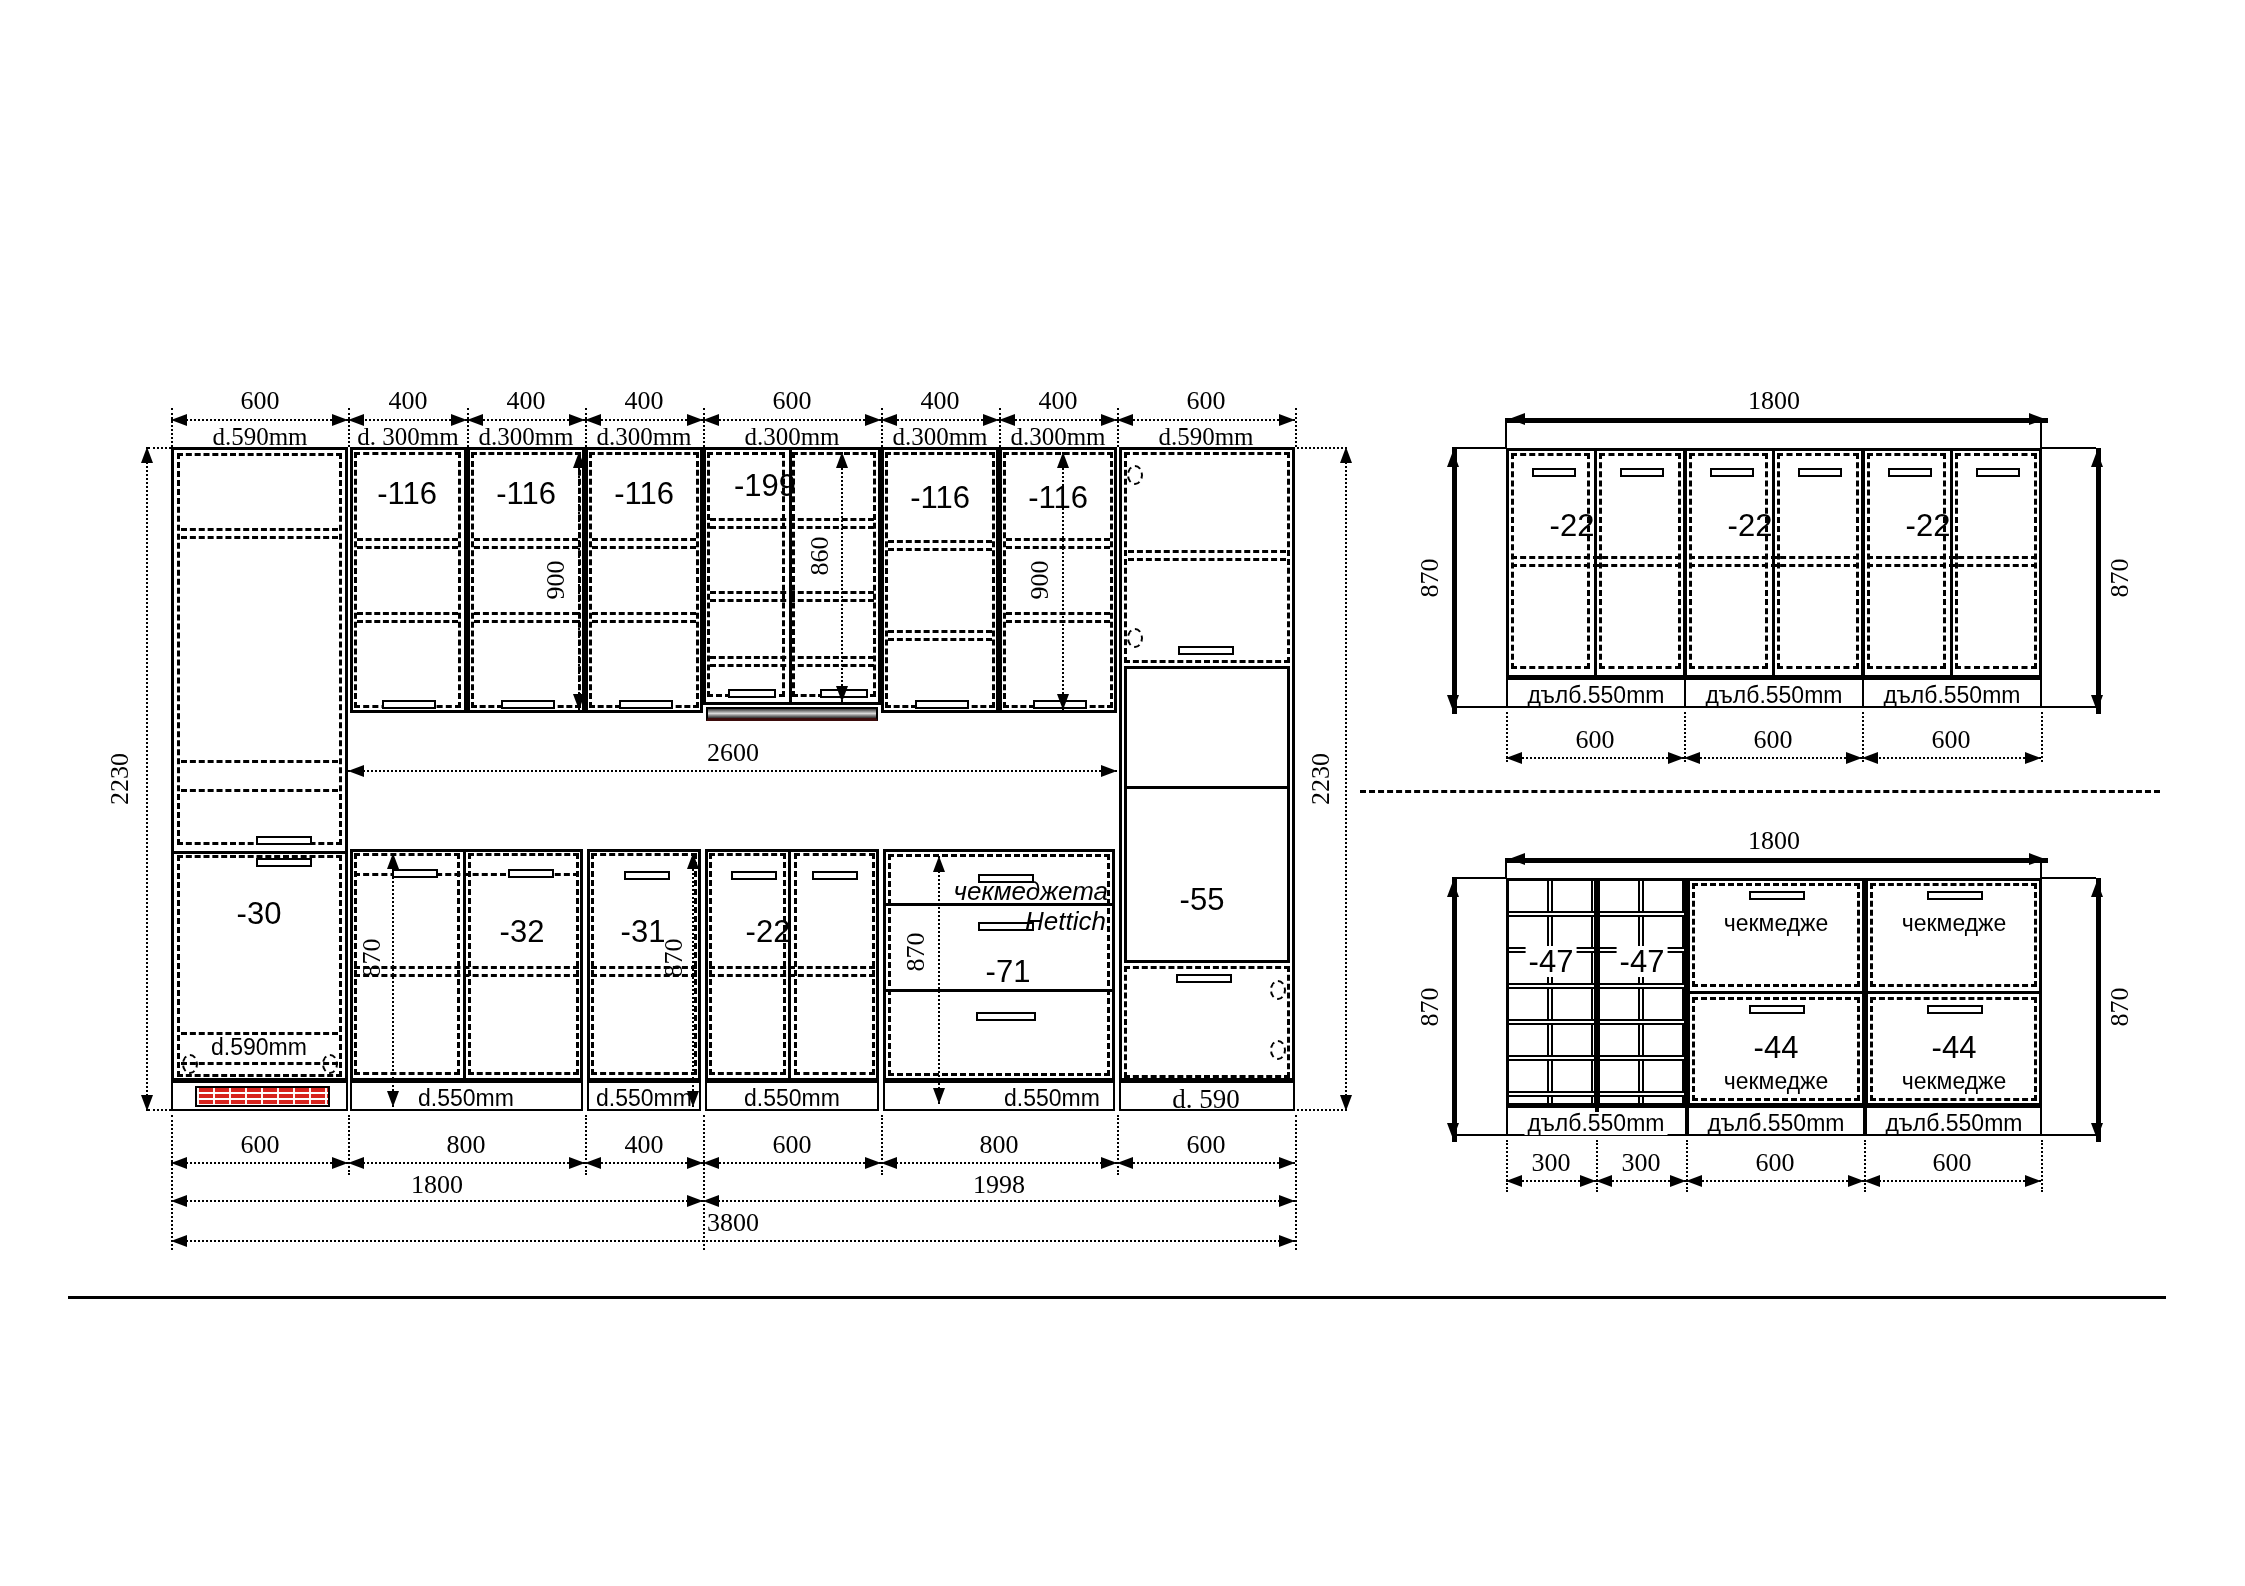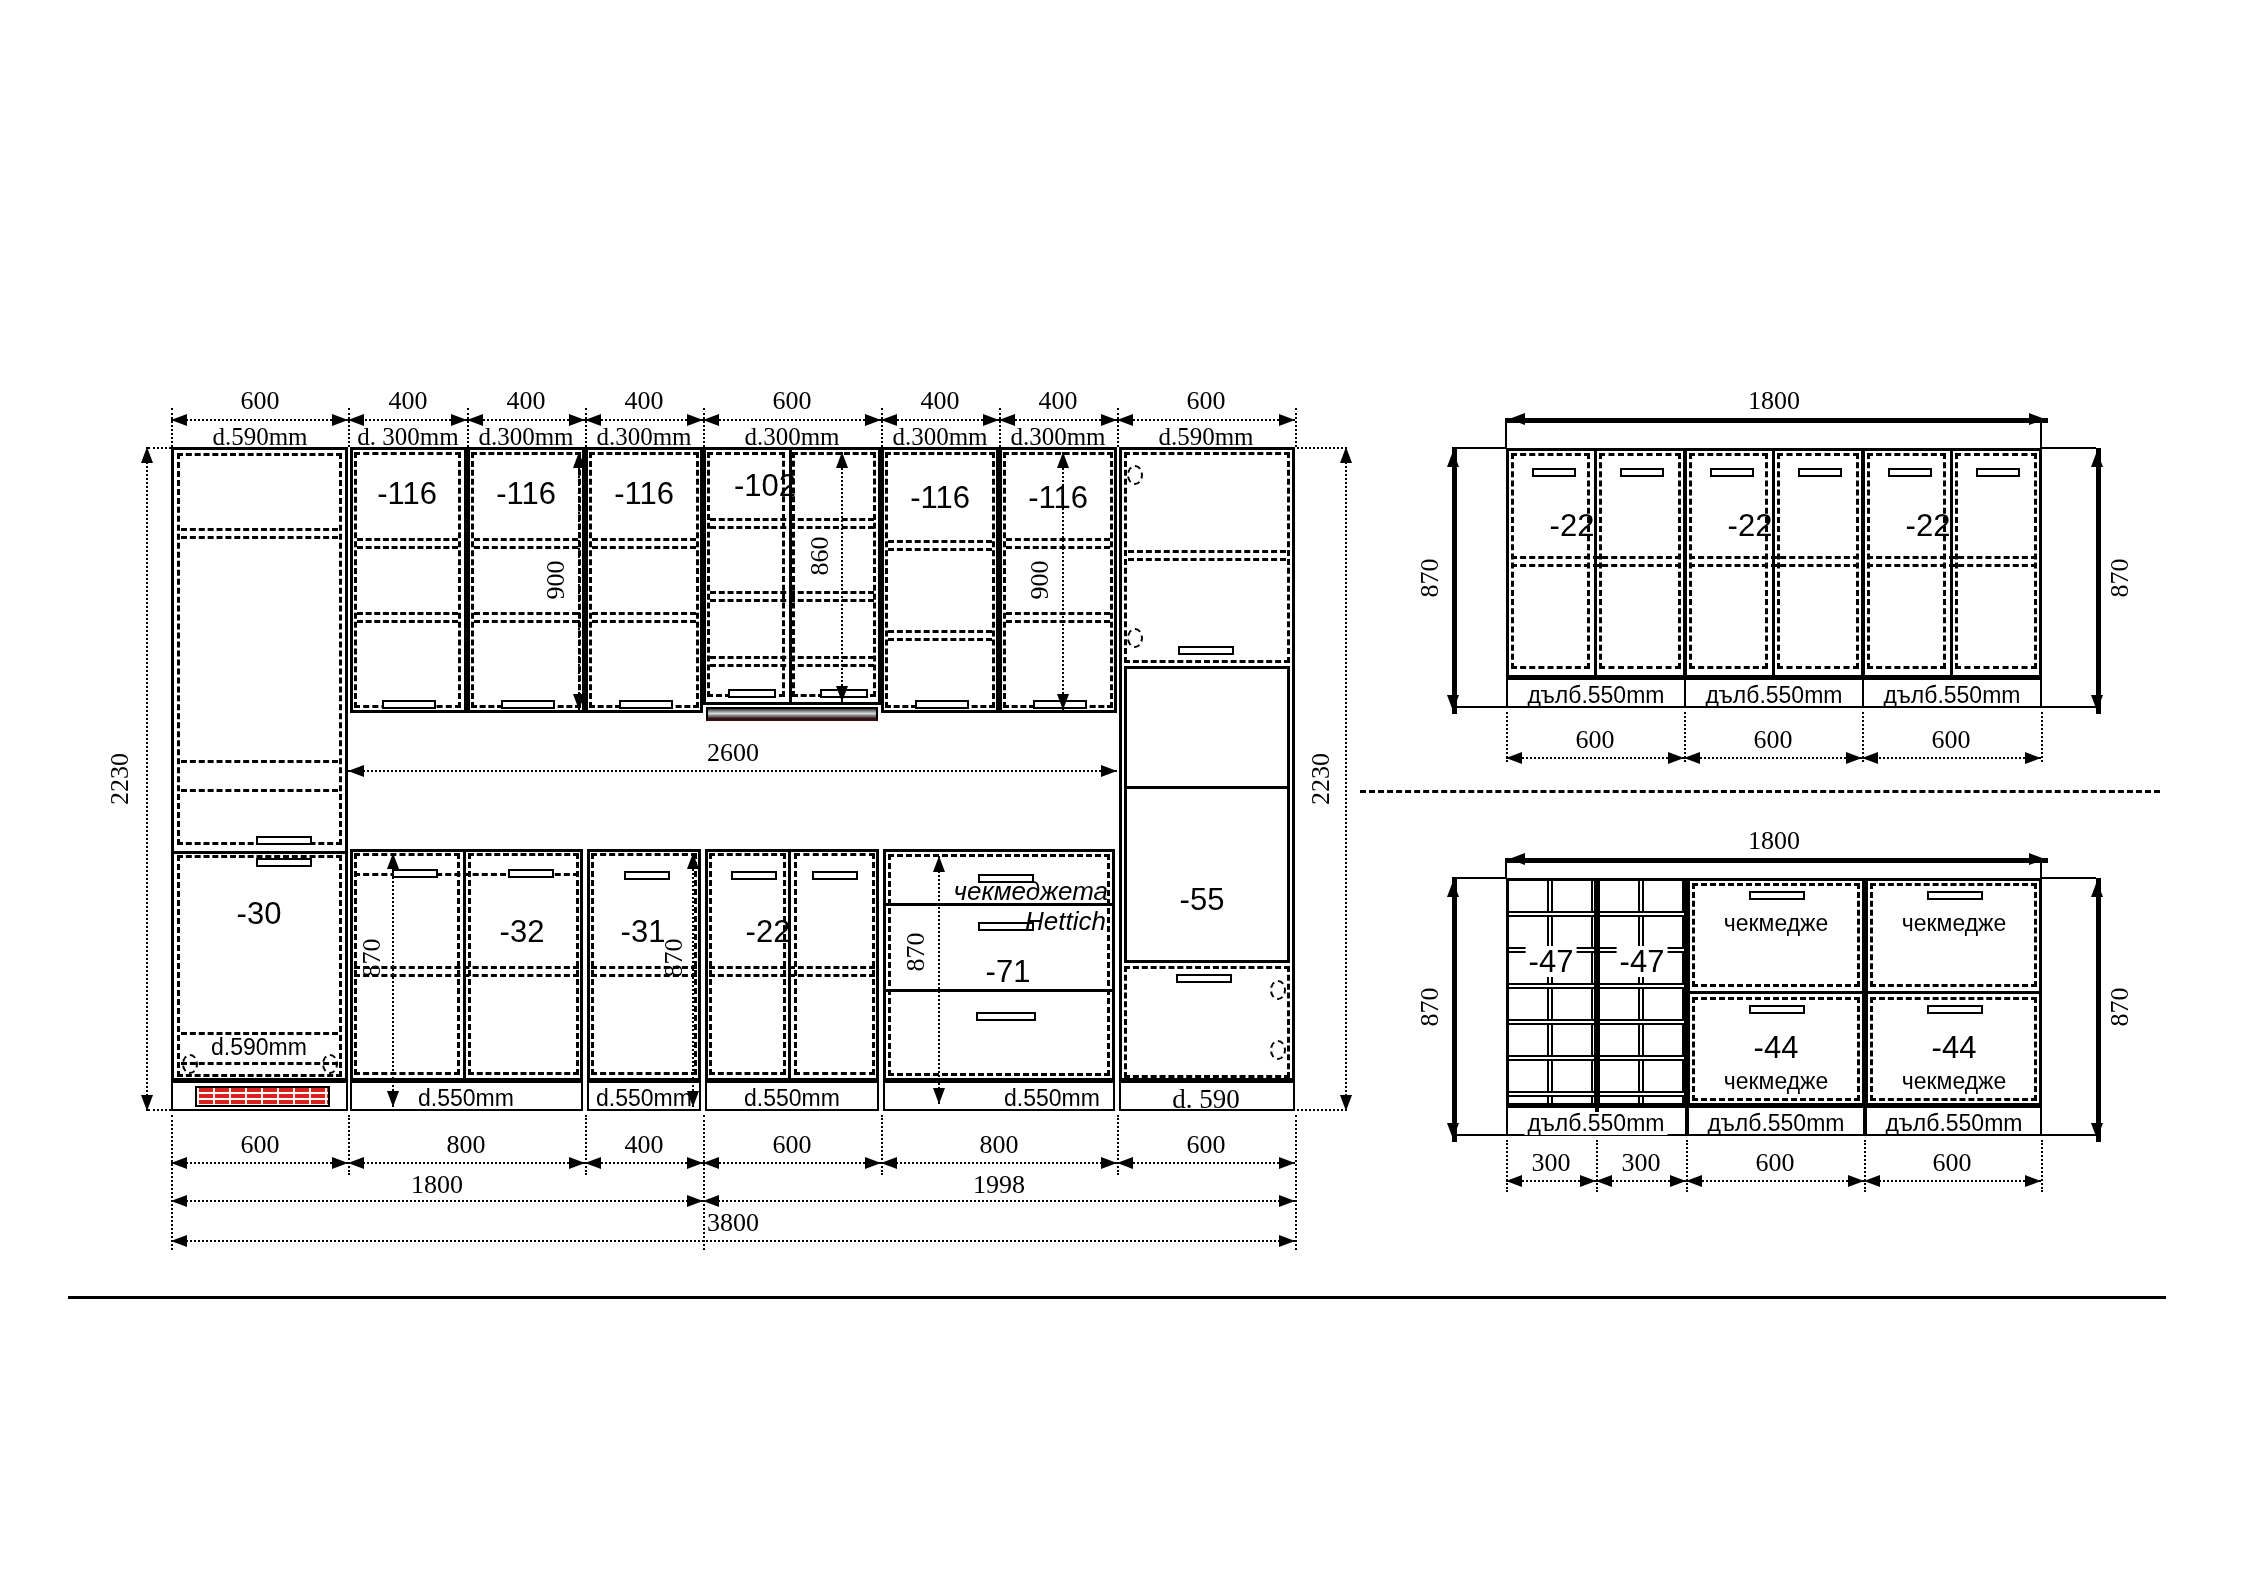--- a/index.html
+++ b/index.html
@@ -128,21 +128,21 @@
 
   <div class="b" style="left:703px;top:447px;width:178px;height:258px"></div>
   <div class="lv" style="left:789px;top:450px;height:253px"></div>
   <div class="db" style="left:707px;top:452px;width:78px;height:245px"></div>
   <div class="db" style="left:792px;top:452px;width:84px;height:245px"></div>
   <div class="shelf" style="left:710px;top:518px;width:164px"></div>
   <div class="shelf" style="left:710px;top:591px;width:164px"></div>
   <div class="shelf" style="left:710px;top:656px;width:164px"></div>
   <div class="hd" style="left:728px;top:689px;width:44px"></div>
   <div class="hd" style="left:820px;top:689px;width:44px"></div>
-  <div class="code" style="left:765px;top:470px">-102</div>
+  <div class="code" style="left:765px;top:470px">-199</div>
   <div class="hood" style="left:706px;top:707px;width:172px;height:14px"></div>
 
   <div class="b" style="left:881px;top:447px;width:118px;height:266px"></div>
   <div class="db" style="left:885px;top:452px;width:110px;height:256px"></div>
   <div class="shelf" style="left:888px;top:540px;width:104px"></div>
   <div class="shelf" style="left:888px;top:630px;width:104px"></div>
   <div class="hd" style="left:915px;top:700px;width:50px"></div>
   <div class="code" style="left:940px;top:482px">-116</div>
 
   <div class="b" style="left:999px;top:447px;width:118px;height:266px"></div>

